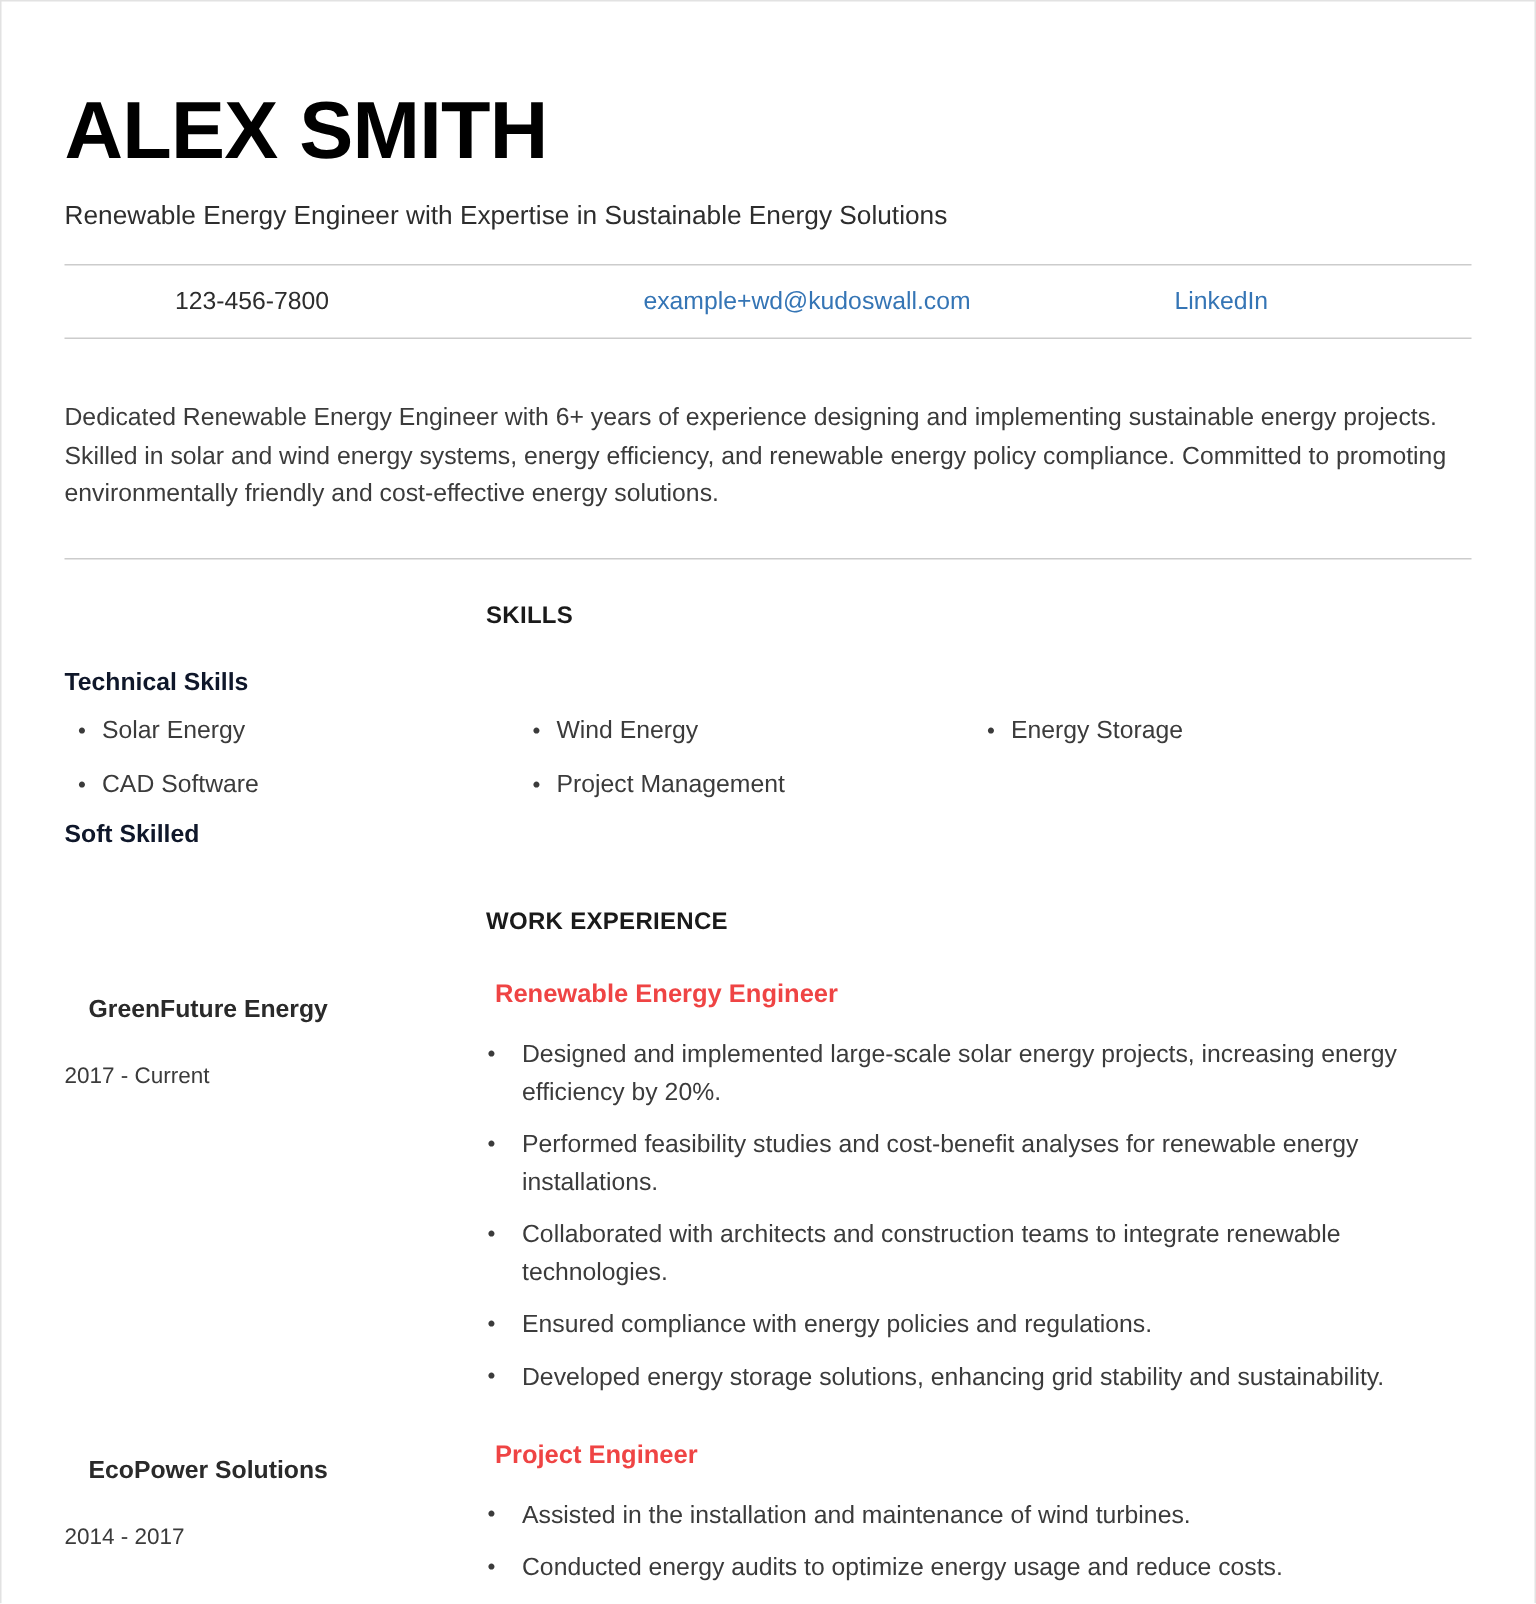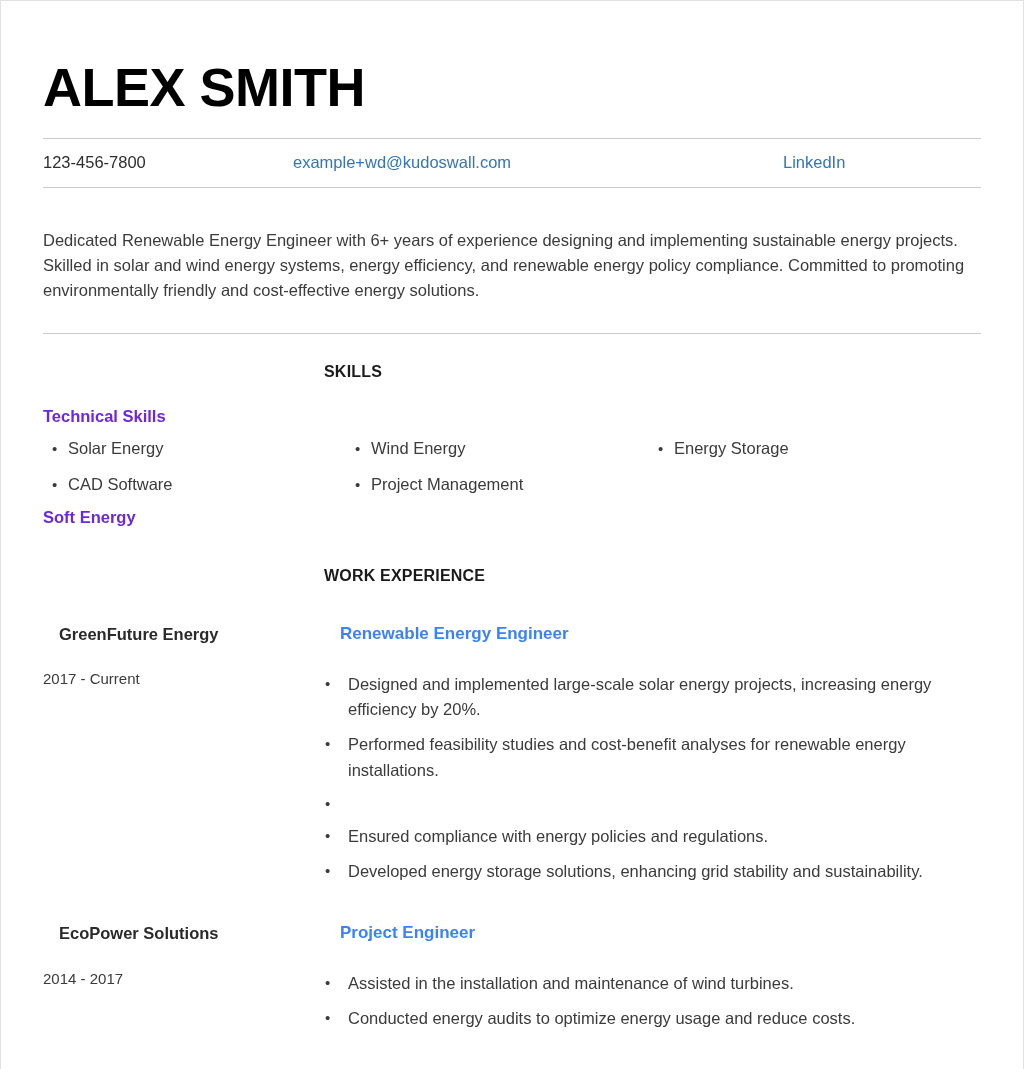--- a/index.html
+++ b/index.html
@@ -50,20 +50,21 @@
     border: 0;
     margin: 0;
   }
   .rule-contact-top { margin-top: 22px; }
 
   
   .contact-row {
     display: flex;
     align-items: center;
     height: 48px;
+    text-align: center;
   }
   .contact-cell {
     font-size: 16.5px;
     color: #2d2d2d;
     white-space: nowrap;
   }
   .contact-phone { width: 250px; }
   .contact-email { width: 490px; }
   .contact-link {
     color: #3575b5;
@@ -91,21 +92,21 @@
     margin: 0;
     padding-left: 281px;
   }
   .heading-skills { padding-top: 29px; }
   .heading-work   { padding-top: 40px; }
 
   
   .skills-sub {
     font-size: 16.5px;
     font-weight: 700;
-    color: #6d28d9;
+    color: #0f172a;
     margin: 0;
     padding-top: 26px;
   }
   .skills-grid {
     display: grid;
     grid-template-columns: 303px 303px 1fr;
     padding-top: 13px;
     row-gap: 17px;
   }
   .skill-item {
@@ -152,22 +153,22 @@
     font-size: 15px;
     color: #3b3b3b;
     margin: 0;
     padding-top: 8px;
     line-height: 1.35;
   }
   .job-right { flex: 1 1 auto; }
   .job-title {
     font-size: 17px;
     font-weight: 700;
-    color: #3b82f6;
-    margin: 16px;
+    color: #ef4444;
+    margin: 6px;
     line-height: 1.35;
   }
   .job-bullets {
     margin: 0;
     padding: 10px 0 0 0;
     list-style: none;
   }
   .job-bullet {
     display: flex;
     font-size: 16.5px;
@@ -183,20 +184,21 @@
   }
   .job-bullet-text { flex: 1 1 auto; max-width: 640px; }
 </style>
 </head>
 <body>
 
 <div class="page">
   <div class="inner">
 
     <h1 class="name">ALEX SMITH</h1>
+    <p class="tagline">Renewable Energy Engineer with Expertise in Sustainable Energy Solutions</p>
 
     <div class="rule rule-contact-top"></div>
 
     <div class="contact-row">
       <span class="contact-cell contact-phone">123-456-7800</span>
       <span class="contact-cell contact-email">
         <a class="contact-link" href="#">example+wd@kudoswall.com</a>
       </span>
       <span class="contact-cell contact-social">
         <a class="contact-link" href="#">LinkedIn</a>
@@ -228,21 +230,21 @@
       <div class="skill-item">
         <span class="bullet-dot">•</span>
         <span>CAD Software</span>
       </div>
       <div class="skill-item">
         <span class="bullet-dot">•</span>
         <span>Project Management</span>
       </div>
     </div>
 
-    <p class="skills-sub skills-sub-soft">Soft Energy</p>
+    <p class="skills-sub skills-sub-soft">Soft Skilled</p>
 
     <h2 class="section-heading heading-work">WORK EXPERIENCE</h2>
 
     <div class="job">
       <div class="job-left">
         <p class="job-company">GreenFuture Energy</p>
         <p class="job-dates">2017 - Current</p>
       </div>
       <div class="job-right">
         <p class="job-title">Renewable Energy Engineer</p>
@@ -250,20 +252,21 @@
           <li class="job-bullet">
             <span class="bullet-dot">•</span>
             <span class="job-bullet-text">Designed and implemented large-scale solar energy projects, increasing energy efficiency by 20%.</span>
           </li>
           <li class="job-bullet">
             <span class="bullet-dot">•</span>
             <span class="job-bullet-text">Performed feasibility studies and cost-benefit analyses for renewable energy installations.</span>
           </li>
           <li class="job-bullet">
             <span class="bullet-dot">•</span>
+            <span class="job-bullet-text">Collaborated with architects and construction teams to integrate renewable technologies.</span>
           </li>
           <li class="job-bullet">
             <span class="bullet-dot">•</span>
             <span class="job-bullet-text">Ensured compliance with energy policies and regulations.</span>
           </li>
           <li class="job-bullet">
             <span class="bullet-dot">•</span>
             <span class="job-bullet-text">Developed energy storage solutions, enhancing grid stability and sustainability.</span>
           </li>
         </ul>

